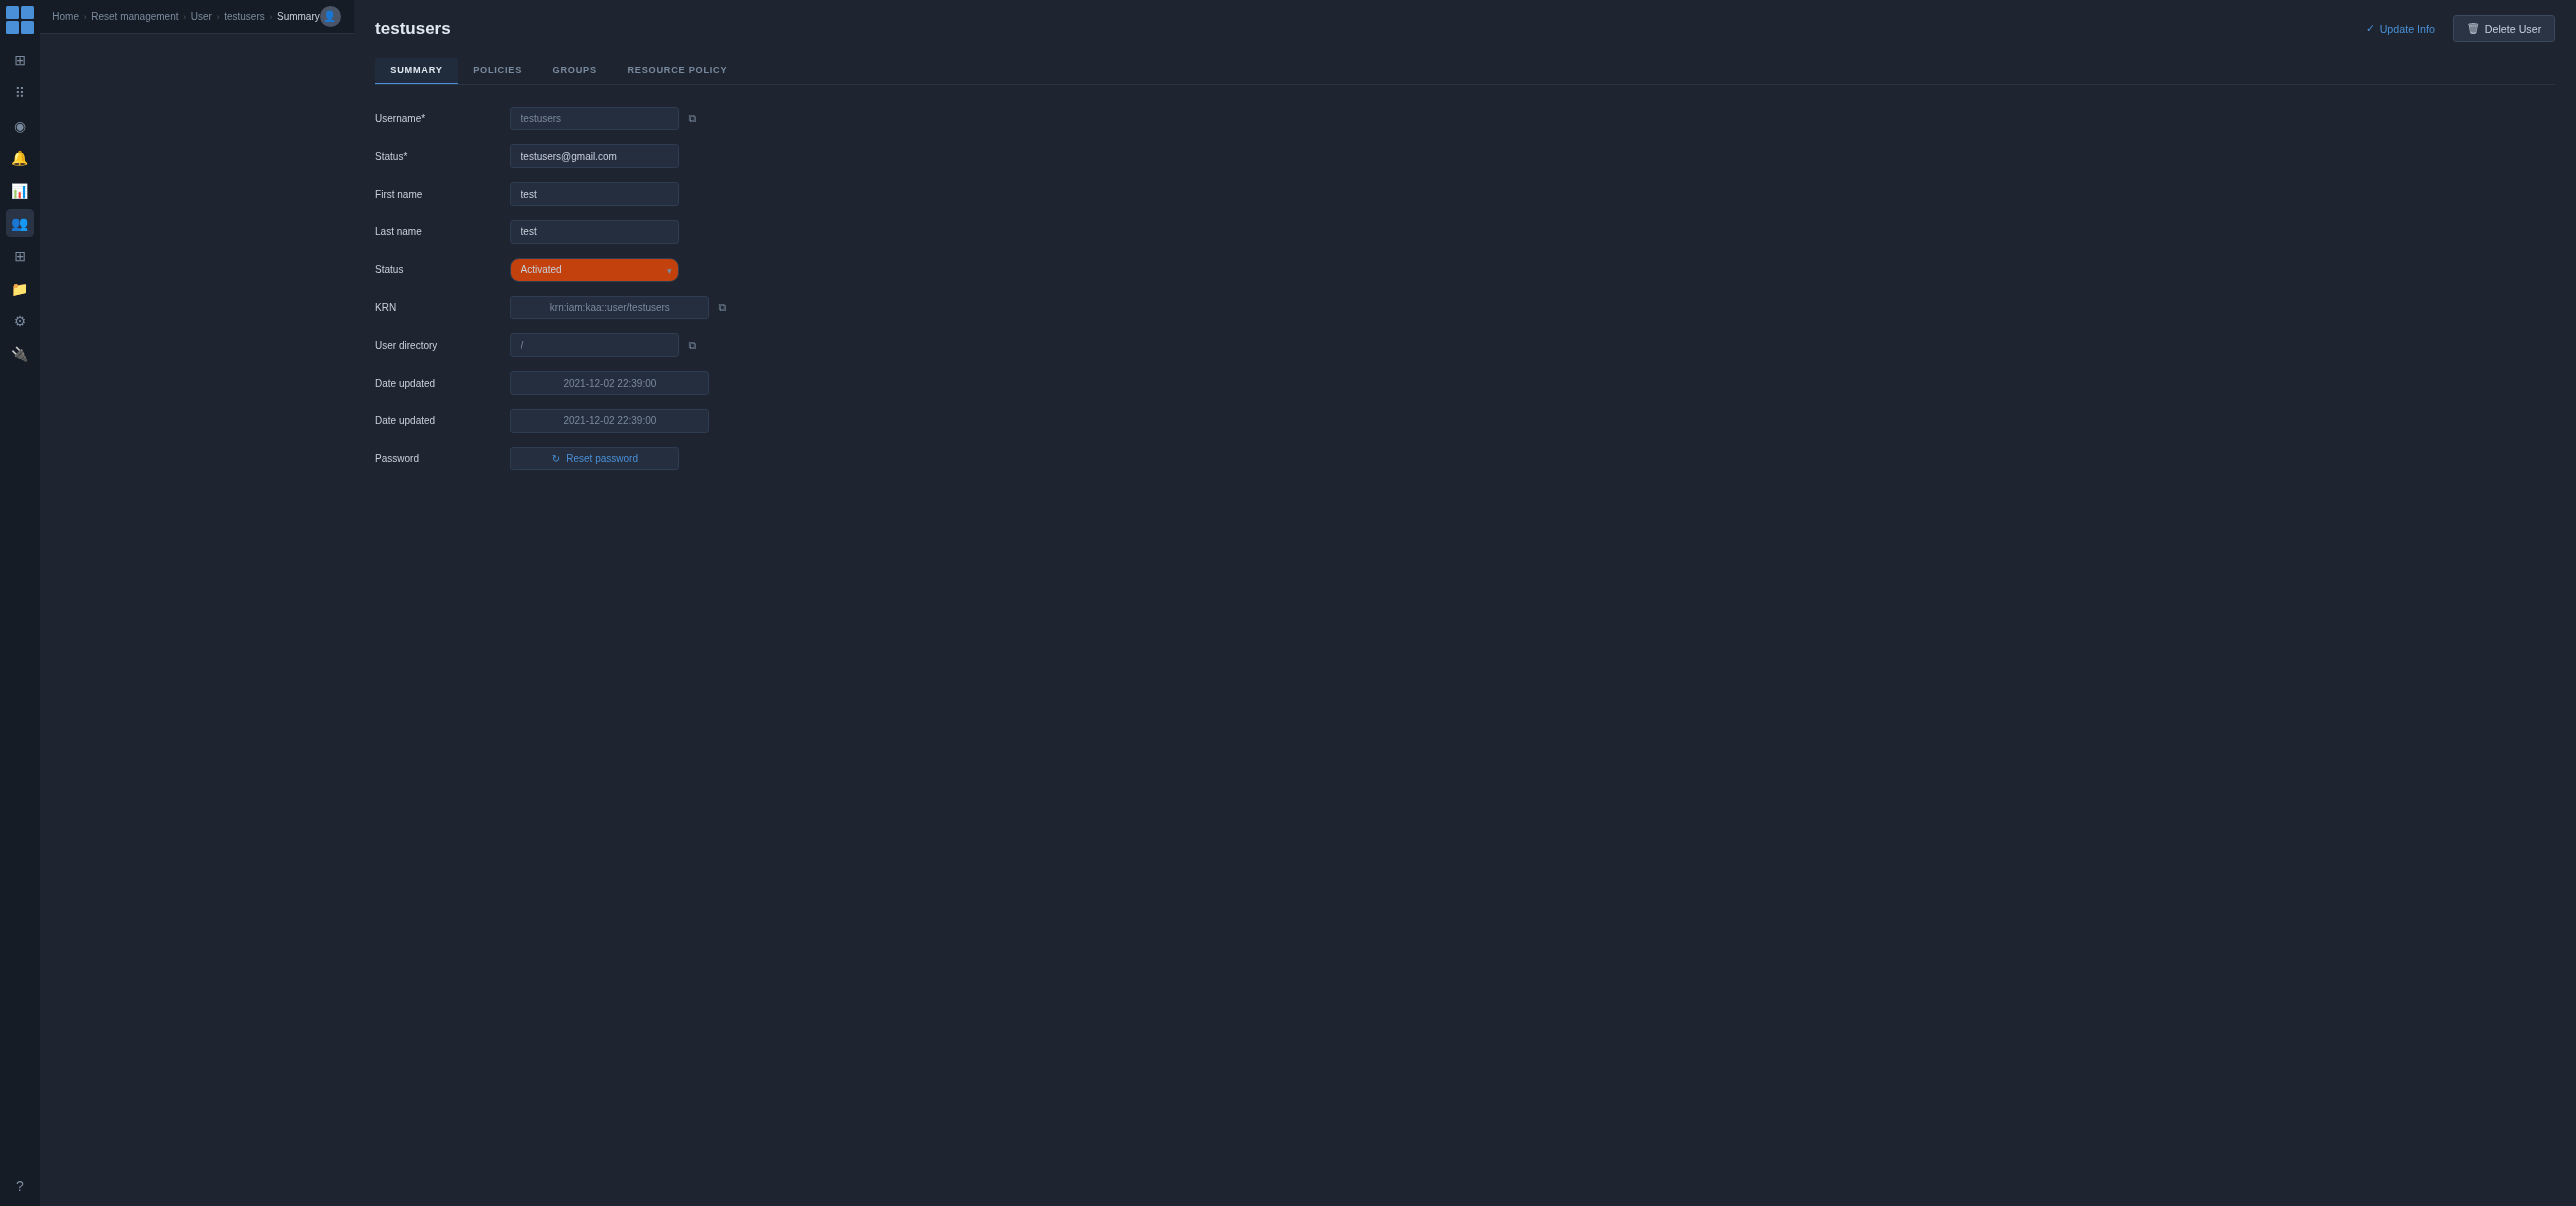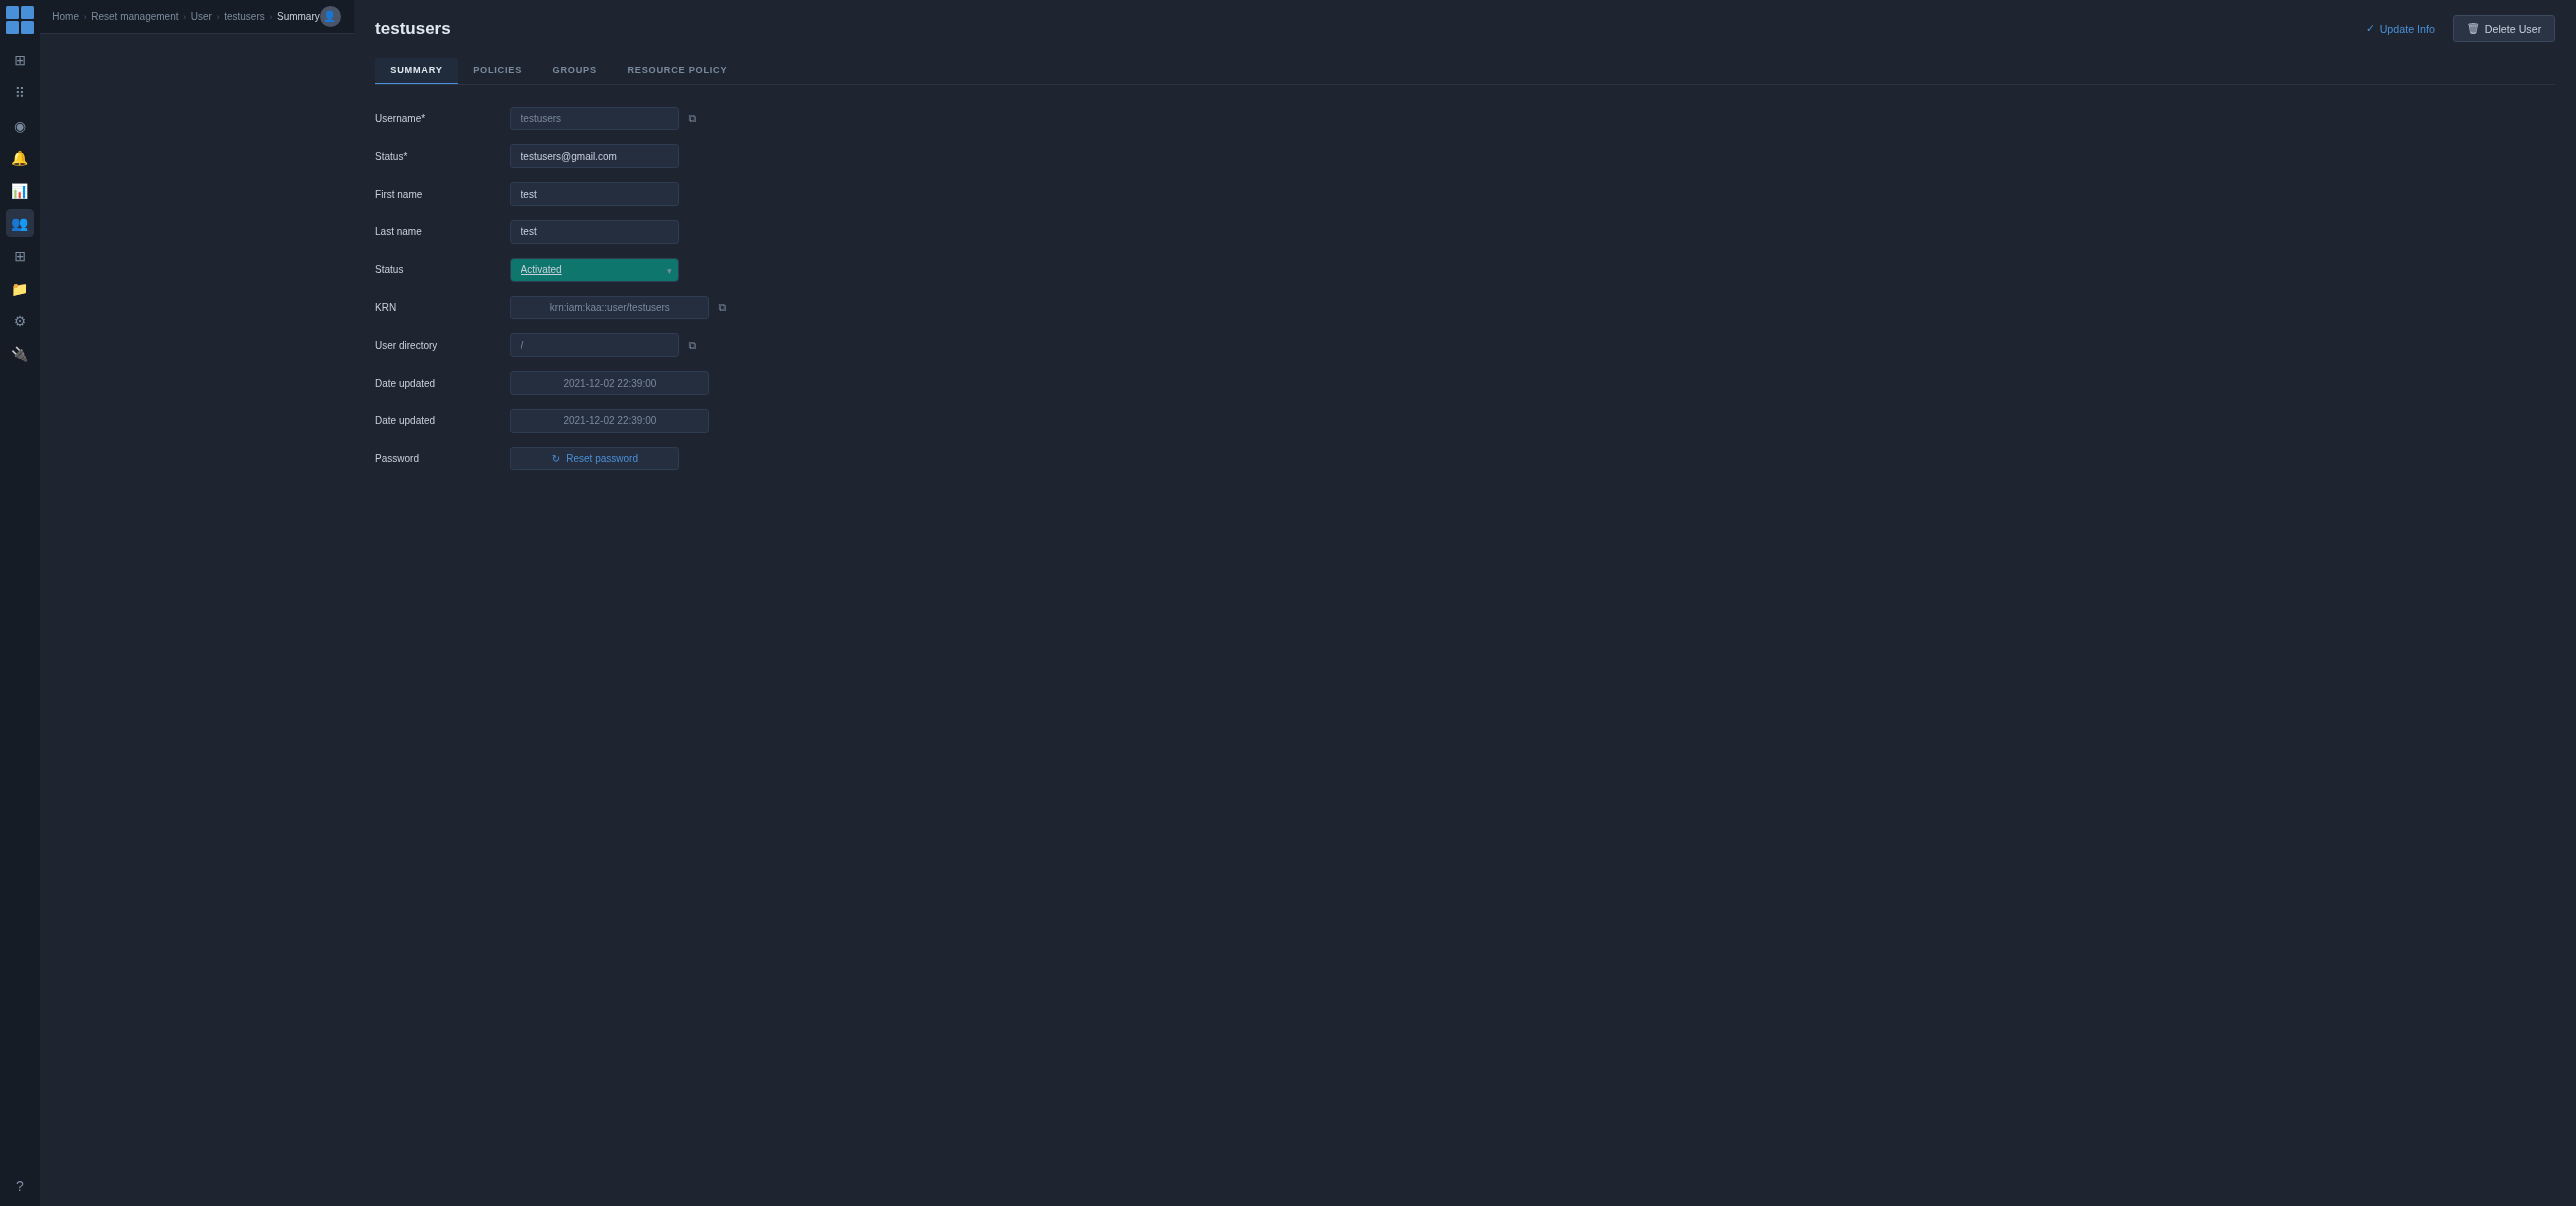--- a/index.html
+++ b/index.html
@@ -213,31 +213,30 @@
       display: flex;
       align-items: center;
     }
 
     
     .status-select-wrapper {
       position: relative;
       width: 169px;
     }
     .status-select {
-      background: #0f766e;
+      background: #c2410c;
       border: 0.8px solid #2e3d52;
-      border-radius: 4px;
+      border-radius: 9px;
       color: #c8d0dc;
       font-size: 10px;
       padding: 5.4px 28px 5.4px 9.2px;
       width: 100%;
       outline: none;
       appearance: none;
       cursor: pointer;
-      text-decoration: underline;
     }
     .select-arrow {
       position: absolute;
       right: 7.7px;
       top: 50%;
       transform: translateY(-50%);
       color: #7a8a9e;
       font-size: 9.2px;
       pointer-events: none;
     }

